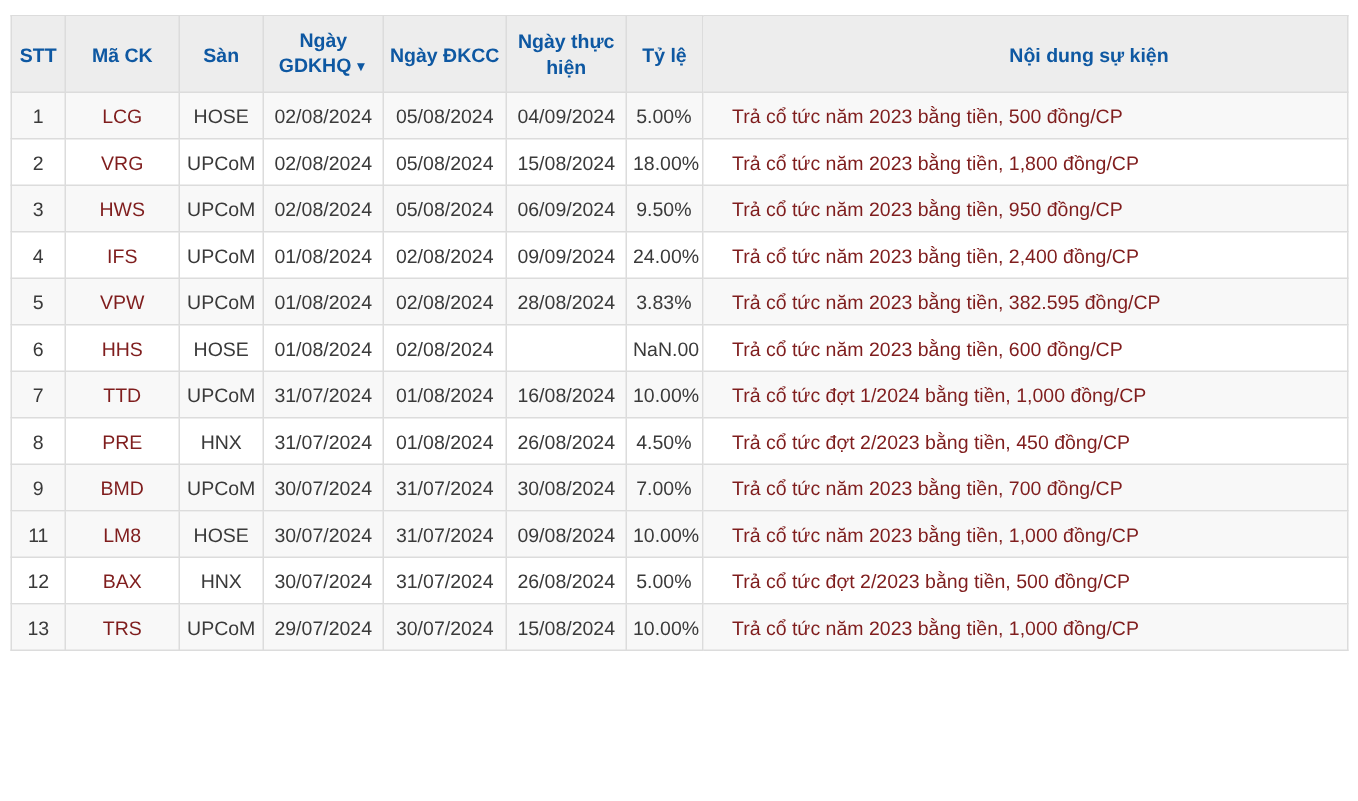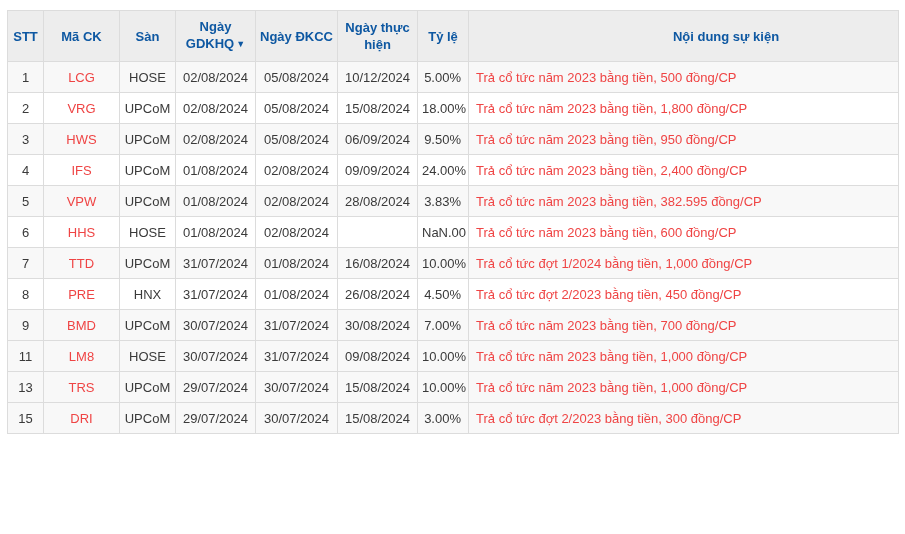--- a/index.html
+++ b/index.html
@@ -52,24 +52,24 @@
     vertical-align: middle;
     background: #ffffff;
   }
   table.events tr.odd td { background: #f8f8f8; }
   table.events td.cell-ratio {
     text-align: right;
     padding-right: 7px;
   }
   table.events td.cell-content {
     text-align: left;
-    padding-left: 7px;
+    padding-left: 19px;
   }
   .link {
-    color: #ef4444;
+    color: #7f1d1d;
     text-decoration: none;
     cursor: pointer;
   }
   .sort-arrow {
     font-size: 9px;
     margin-left: 2px;
     position: relative;
     top: -1px;
   }
 </style>
@@ -100,21 +100,21 @@
         <th class="col-content">Nội dung sự kiện</th>
       </tr>
     </thead>
     <tbody>
     <tr class="odd">
       <td>1</td>
       <td><span class="link">LCG</span></td>
       <td>HOSE</td>
       <td>02/08/2024</td>
       <td>05/08/2024</td>
-      <td>10/12/2024</td>
+      <td>04/09/2024</td>
       <td class="cell-ratio">5.00%</td>
       <td class="cell-content"><span class="link">Trả cổ tức năm 2023 bằng tiền, 500 đồng/CP</span></td>
     </tr>
 
     <tr class="even">
       <td>2</td>
       <td><span class="link">VRG</span></td>
       <td>UPCoM</td>
       <td>02/08/2024</td>
       <td>05/08/2024</td>
@@ -205,39 +205,39 @@
       <td>11</td>
       <td><span class="link">LM8</span></td>
       <td>HOSE</td>
       <td>30/07/2024</td>
       <td>31/07/2024</td>
       <td>09/08/2024</td>
       <td class="cell-ratio">10.00%</td>
       <td class="cell-content"><span class="link">Trả cổ tức năm 2023 bằng tiền, 1,000 đồng/CP</span></td>
     </tr>
 
+    <tr class="even">
+      <td>12</td>
+      <td><span class="link">BAX</span></td>
+      <td>HNX</td>
+      <td>30/07/2024</td>
+      <td>31/07/2024</td>
+      <td>26/08/2024</td>
+      <td class="cell-ratio">5.00%</td>
+      <td class="cell-content"><span class="link">Trả cổ tức đợt 2/2023 bằng tiền, 500 đồng/CP</span></td>
+    </tr>
 
     <tr class="odd">
       <td>13</td>
       <td><span class="link">TRS</span></td>
       <td>UPCoM</td>
       <td>29/07/2024</td>
       <td>30/07/2024</td>
       <td>15/08/2024</td>
       <td class="cell-ratio">10.00%</td>
       <td class="cell-content"><span class="link">Trả cổ tức năm 2023 bằng tiền, 1,000 đồng/CP</span></td>
     </tr>
 
 
-    <tr class="odd">
-      <td>15</td>
-      <td><span class="link">DRI</span></td>
-      <td>UPCoM</td>
-      <td>29/07/2024</td>
-      <td>30/07/2024</td>
-      <td>15/08/2024</td>
-      <td class="cell-ratio">3.00%</td>
-      <td class="cell-content"><span class="link">Trả cổ tức đợt 2/2023 bằng tiền, 300 đồng/CP</span></td>
-    </tr>
   </tbody>
   </table>
 
 </div>
 
 </body></html>

